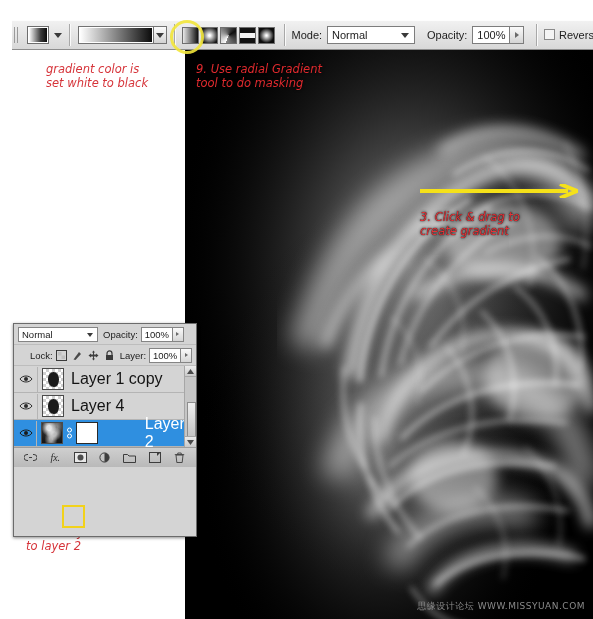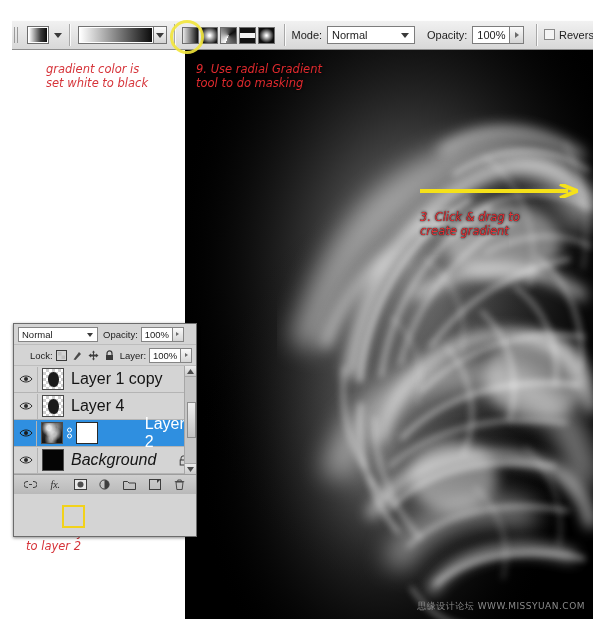--- a/index.html
+++ b/index.html
@@ -402,36 +402,20 @@
         </div>
       <span class="link-ico">
         <svg width="7" height="12" viewBox="0 0 7 12">
             <path d="M3.5 1 a2 2 0 0 1 0 4 a2 2 0 0 1 0 -4 M3.5 7 a2 2 0 0 1 0 4 a2 2 0 0 1 0 -4" fill="none" stroke="#ffffff" stroke-width="1"></path>
           </svg>
       </span>
       <div class="mask-thumb"></div>
       <span class="layer-name">Layer 2</span>
     </div>
 
-    <div class="layer-row">
-      <div class="eye-cell">
-        <svg width="14" height="10" viewBox="0 0 14 10">
-          <path d="M1 5 C3.5 1 10.5 1 13 5 C10.5 9 3.5 9 1 5 Z" fill="none" stroke="#2b2b2b" stroke-width="1"></path>
-          <circle cx="7" cy="5" r="2" fill="#2b2b2b"></circle>
-        </svg>
-      </div>
-      <div class="thumb thumb-black"></div>
-      <span class="layer-name italic">Background</span>
-      <span class="lock-right">
-        <svg width="9" height="11" viewBox="0 0 9 11">
-            <path d="M2 5 V3.2 a2.3 2.3 0 0 1 4.6 0 V5" fill="none" stroke="#3a3a3a" stroke-width="1"></path>
-            <rect x="1.2" y="5" width="6.6" height="5" fill="none" stroke="#3a3a3a" stroke-width="1"></rect>
-          </svg>
-      </span>
-    </div>
 
     <div class="lp-scroll">
       <div class="arr">
         <svg width="7" height="5" viewBox="0 0 7 5">
             <polygon points="3.5,0 7,5 0,5" fill="#4a4a4a"></polygon>
           </svg>
       </div>
       <div class="thumbbar"></div>
       <div class="arr" style="position:absolute;bottom:0;left:0;width:11px;border-bottom:none;border-top:1px solid #a6a6a6;">
         <svg width="7" height="5" viewBox="0 0 7 5">

